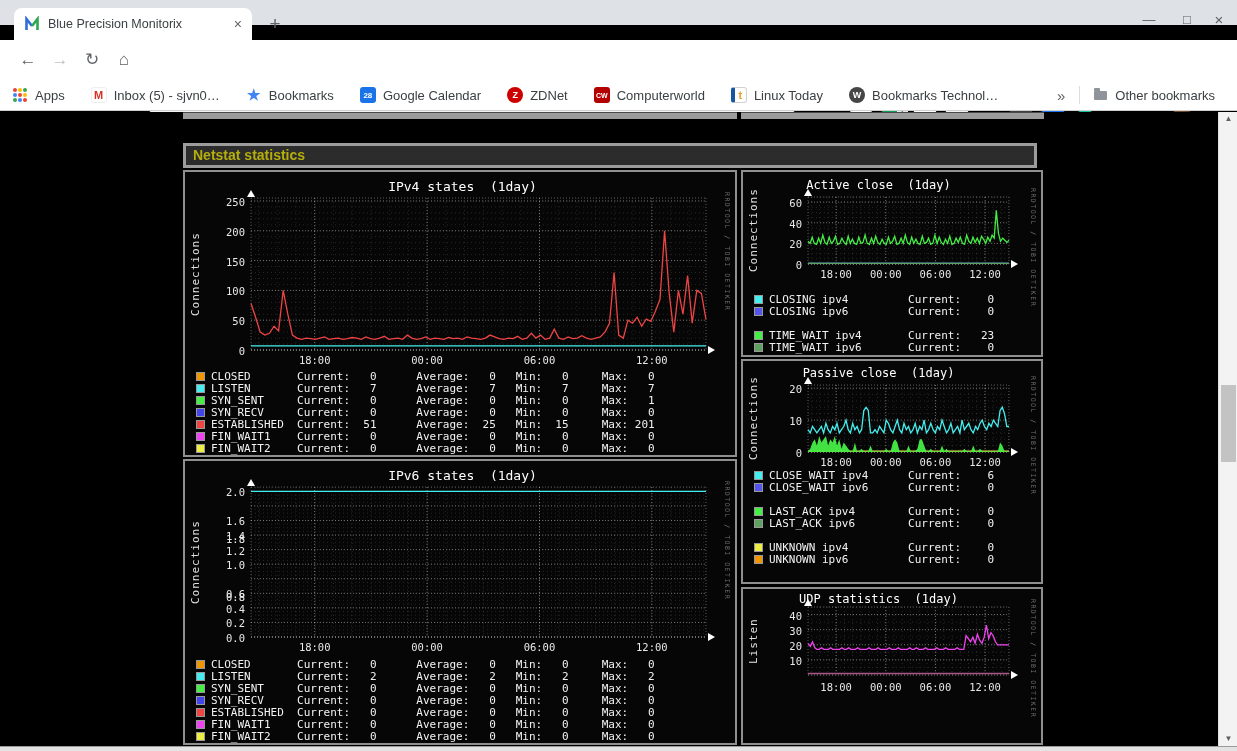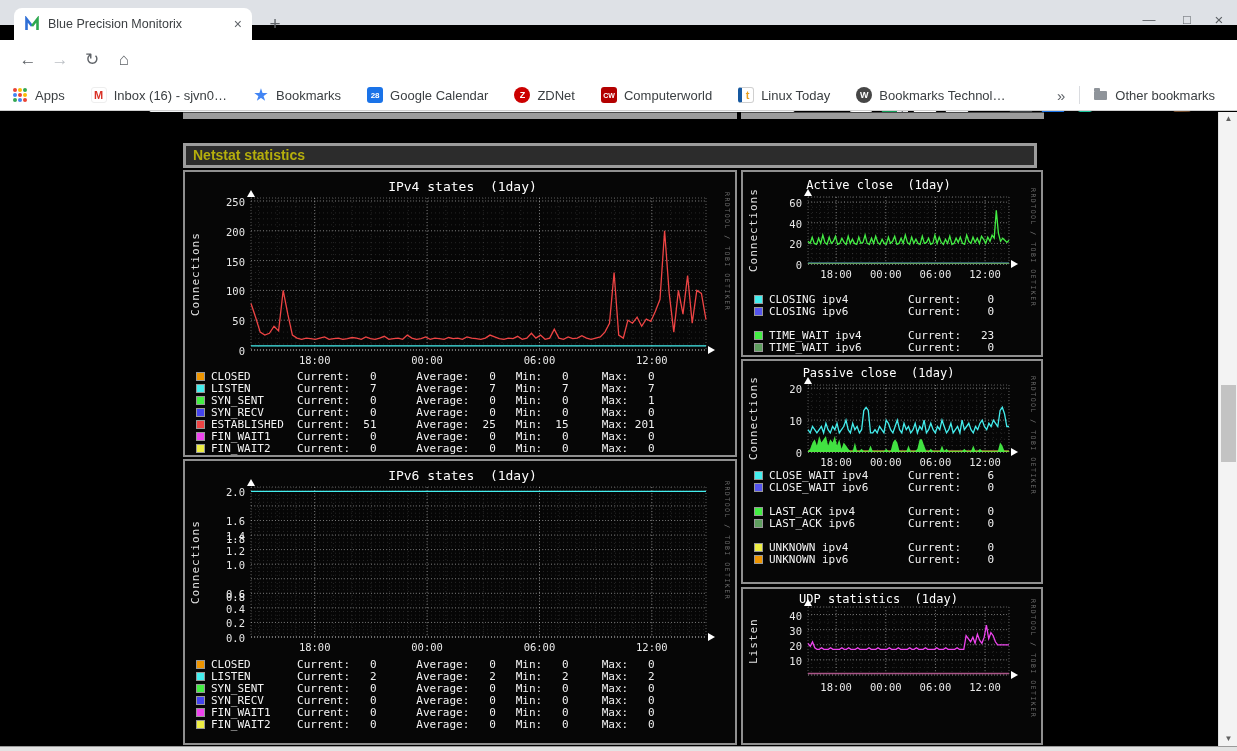--- a/index.html
+++ b/index.html
@@ -184,21 +184,21 @@
   <div class="bookmarksbar">
     <div class="bm-left">
       <span class="bm">
         <span class="bi bi-apps">
             <i></i>
           </span>
         <span>Apps</span>
       </span>
       <span class="bm">
         <span class="bi bi-gmail">M</span>
-        <span>Inbox (16) - sjvn0…</span>
+        <span>Inbox (5) - sjvn0…</span>
       </span>
       <span class="bm">
         <span class="bi bi-star">★</span>
         <span>Bookmarks</span>
       </span>
       <span class="bm">
         <span class="bi bi-cal">28</span>
         <span>Google Calendar</span>
       </span>
       <span class="bm">
@@ -474,20 +474,24 @@
           </div>
           <div class="lrow">
             <span class="sq" style="background: rgb(68, 238, 68);"></span>
             <span class="ltxt">SYN_SENT     Current:   0      Average:   0   Min:   0     Max:   0</span>
           </div>
           <div class="lrow">
             <span class="sq" style="background: rgb(68, 68, 238);"></span>
             <span class="ltxt">SYN_RECV     Current:   0      Average:   0   Min:   0     Max:   0</span>
           </div>
           <div class="lrow">
+            <span class="sq" style="background: rgb(238, 68, 68);"></span>
+            <span class="ltxt">ESTABLISHED  Current:   0      Average:   0   Min:   0     Max:   0</span>
+          </div>
+          <div class="lrow">
             <span class="sq" style="background: rgb(238, 68, 238);"></span>
             <span class="ltxt">FIN_WAIT1    Current:   0      Average:   0   Min:   0     Max:   0</span>
           </div>
           <div class="lrow">
             <span class="sq" style="background: rgb(238, 238, 68);"></span>
             <span class="ltxt">FIN_WAIT2    Current:   0      Average:   0   Min:   0     Max:   0</span>
           </div>
         </div>
       </div>
 

